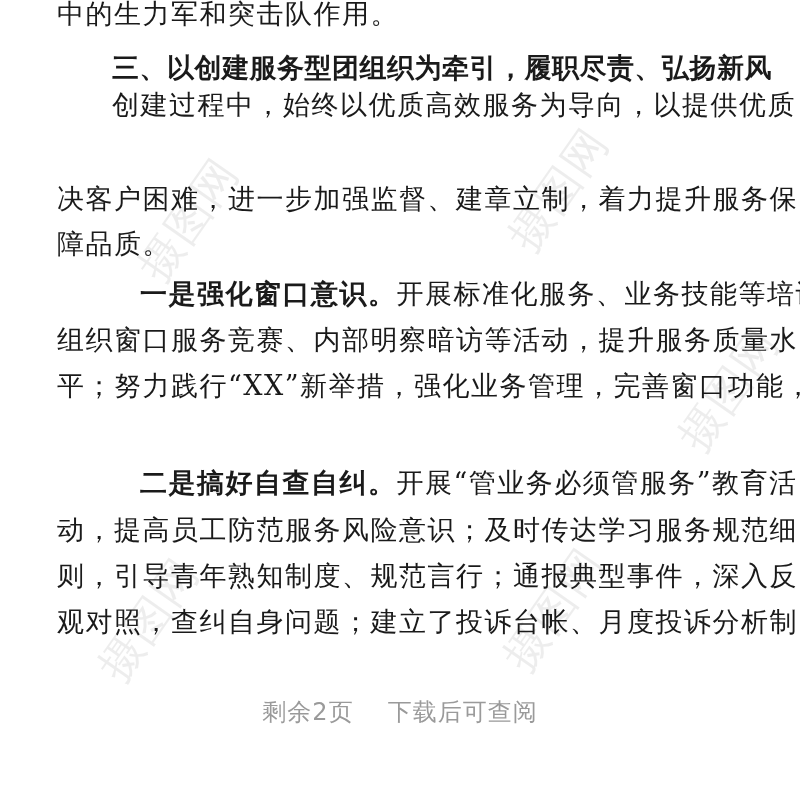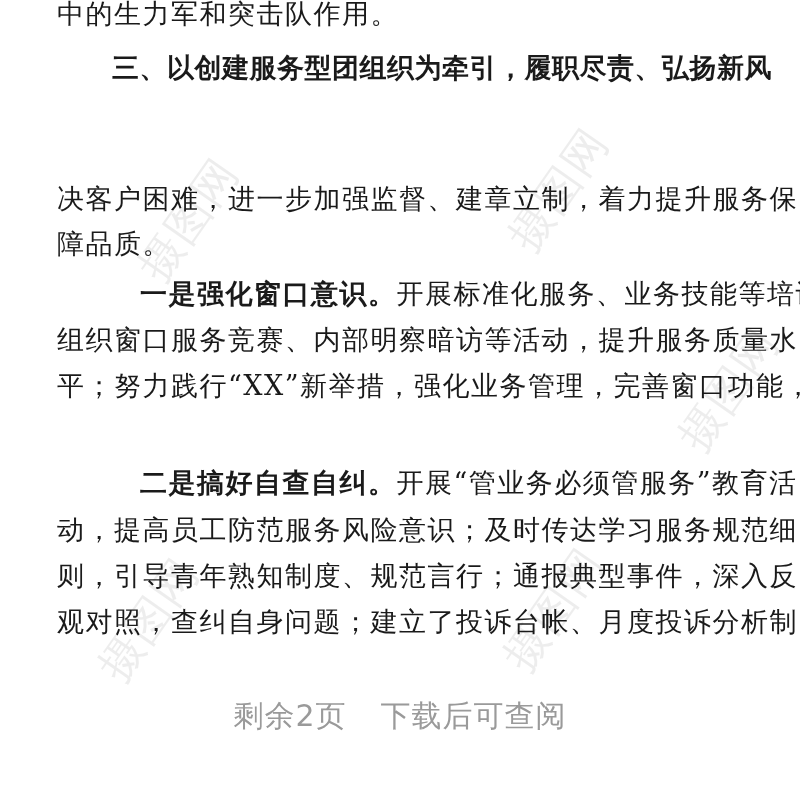--- a/index.html
+++ b/index.html
@@ -62,38 +62,39 @@
     white-space: nowrap;
     letter-spacing: 2px;
   }
   .footer-hint {
     position: absolute;
     left: 0;
     width: 800px;
     top: 696px;
     text-align: center;
     font-family: "DejaVu Sans", "Liberation Sans", sans-serif;
-    font-size: 30px;
+    font-size: 24px;
     color: #9a9a9a;
     letter-spacing: 1px;
   }
   .footer-hint .gap {
     display: inline-block;
     width: 34px;
   }
 </style>
 </head>
 <body>
 
 <div class="page">
 
   <div class="line last" style="top:-6px">中的生力军和突击队作用。</div>
 
   <div class="line heading indent" style="top:40px">三、以创建服务型团组织为牵引，履职尽责、弘扬新风</div>
 
+  <div class="line indent" style="top:85px">创建过程中，始终以优质高效服务为导向，以提供优质</div>
   <div class="line" style="top:179px">决客户困难，进一步加强监督、建章立制，着力提升服务保</div>
   <div class="line last" style="top:224px">障品质。</div>
 
   <div class="line indent" style="top:274px"><span class="bold-lead">一是强化窗口意识。</span><span>开展标准化服务、业务技能等培训，</span></div>
   <div class="line" style="top:320px">组织窗口服务竞赛、内部明察暗访等活动，提升服务质量水</div>
   <div class="line" style="top:366px">平；努力践行“XX”新举措，强化业务管理，完善窗口功能，</div>
 
   <div class="line indent" style="top:463px"><span class="bold-lead">二是搞好自查自纠。</span><span>开展“管业务必须管服务”教育活</span></div>
   <div class="line" style="top:510px">动，提高员工防范服务风险意识；及时传达学习服务规范细</div>
   <div class="line" style="top:556px">则，引导青年熟知制度、规范言行；通报典型事件，深入反</div>

